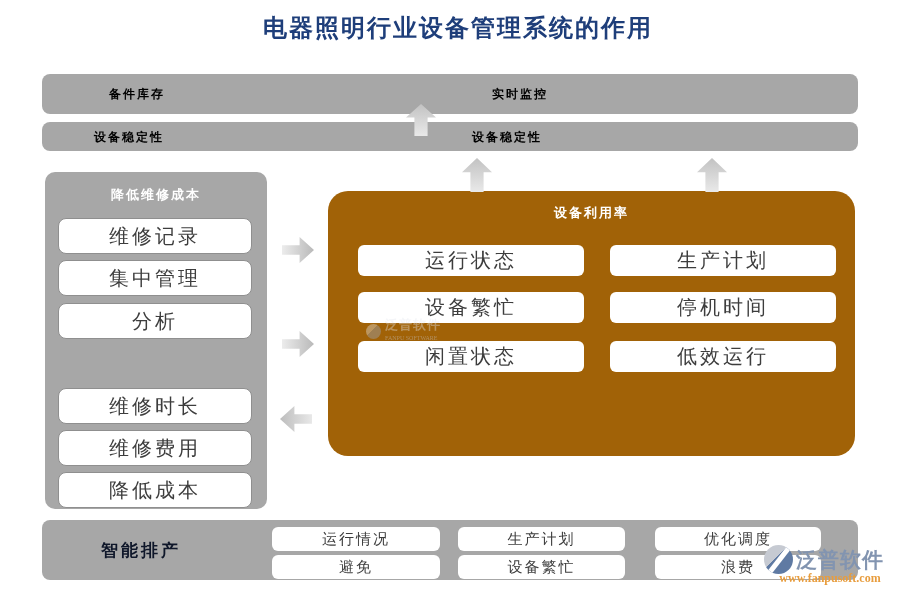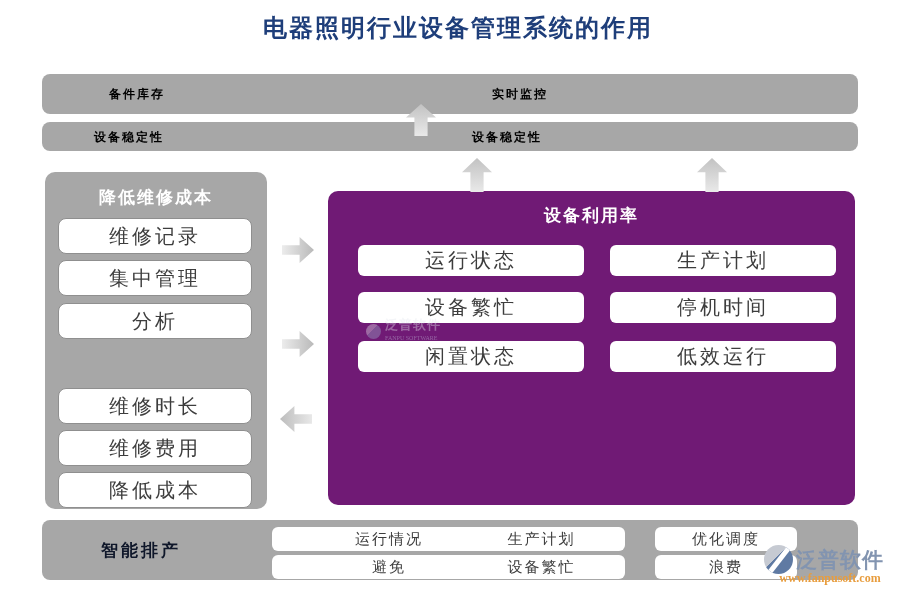--- a/index.html
+++ b/index.html
@@ -23,37 +23,37 @@
   .bar1 .lbl-a { left:67px; }  .bar1 .lbl-b { left:450px; }
   .bar2 .lbl-a { left:52px; }  .bar2 .lbl-b { left:430px; }
 
   
   .left-panel {
     position:absolute; left:45px; top:172px; width:222px; height:337px;
     background:#a7a7a7; border-radius:10px;
   }
   .panel-hdr {
     position:absolute; left:0; width:100%; text-align:center;
-    color:#ffffff; font-weight:bold; font-size:17px; letter-spacing:2px;
+    color:#ffffff; font-weight:bold; font-size:13px; letter-spacing:2px;
   }
   .left-panel .panel-hdr { top:14px; }
 
   .node {
     position:absolute; background:#ffffff; border-radius:8px;
     display:flex; align-items:center; justify-content:center;
     font-size:20px; color:#3d3d3d; letter-spacing:3px; white-space:nowrap;
   }
   .left-panel .node { left:13px; width:192px; height:34px; border:1px solid #8f8f8f; }
   .ln0 { top:46px; } .ln1 { top:88px; } .ln2 { top:131px; } .ln3 { top:173px; }
   .ln4 { top:216px; } .ln5 { top:258px; } .ln6 { top:300px; }
 
   
   .blue-panel {
-    position:absolute; left:328px; top:191px; width:527px; height:314px;
-    background:#701a75; border-radius:10px;
+    position:absolute; left:328px; top:191px; width:527px; height:265px;
+    background:#a16207; border-radius:20px;
   }
   .blue-panel .panel-hdr { top:13px; }
   .blue-panel .node { width:226px; height:31px; border-radius:6px; }
   .bc1 { left:30px; } .bc2 { left:282px; }
   .br1 { top:54px; } .br2 { top:101px; } .br3 { top:150px; }
 
   
   .watermark {
     position:absolute; left:38px; top:128px; display:flex; align-items:center;
     gap:4px; opacity:0.38; pointer-events:none;
@@ -68,21 +68,21 @@
   
   .bottom-bar {
     position:absolute; left:42px; top:520px; width:816px; height:60px;
     background:#a7a7a7; border-radius:8px;
   }
   .bottom-bar .lbl {
     position:absolute; left:59px; top:50%; transform:translateY(-50%);
     color:#0f172a; font-weight:bold; font-size:17px; letter-spacing:3px;
   }
   .bottom-bar .node { height:24px; font-size:15px; letter-spacing:2px; border-radius:6px; }
-  .col1 { left:230px; width:168px;padding-left:33px; } .col2 { left:416px; width:167px; } .col3 { left:613px; width:142px; }
+  .col1 { left:230px; width:168px; } .col2 { left:416px; width:167px; } .col3 { left:613px; width:166px; }
   .row1 { top:7px; } .row2 { top:35px; }
 
   
   .arrow-up {
     position:absolute; width:30px; height:32px;
     clip-path:polygon(50% 0, 100% 42%, 72% 42%, 72% 100%, 28% 100%, 28% 42%, 0 42%);
     background:linear-gradient(to bottom,#c2c2c2 0%,#e9e9e9 100%);
   }
   .au1 { left:406px; top:104px; }
   .au2 { left:462px; top:158px; height:34px; }

